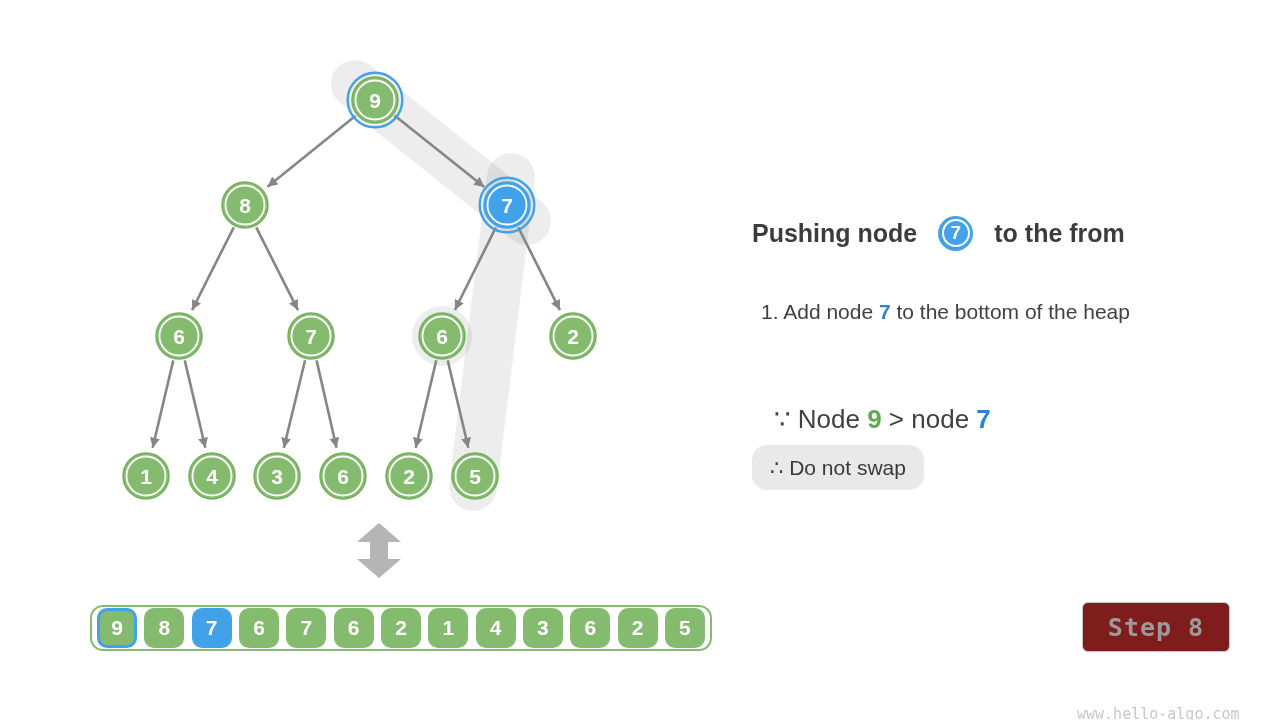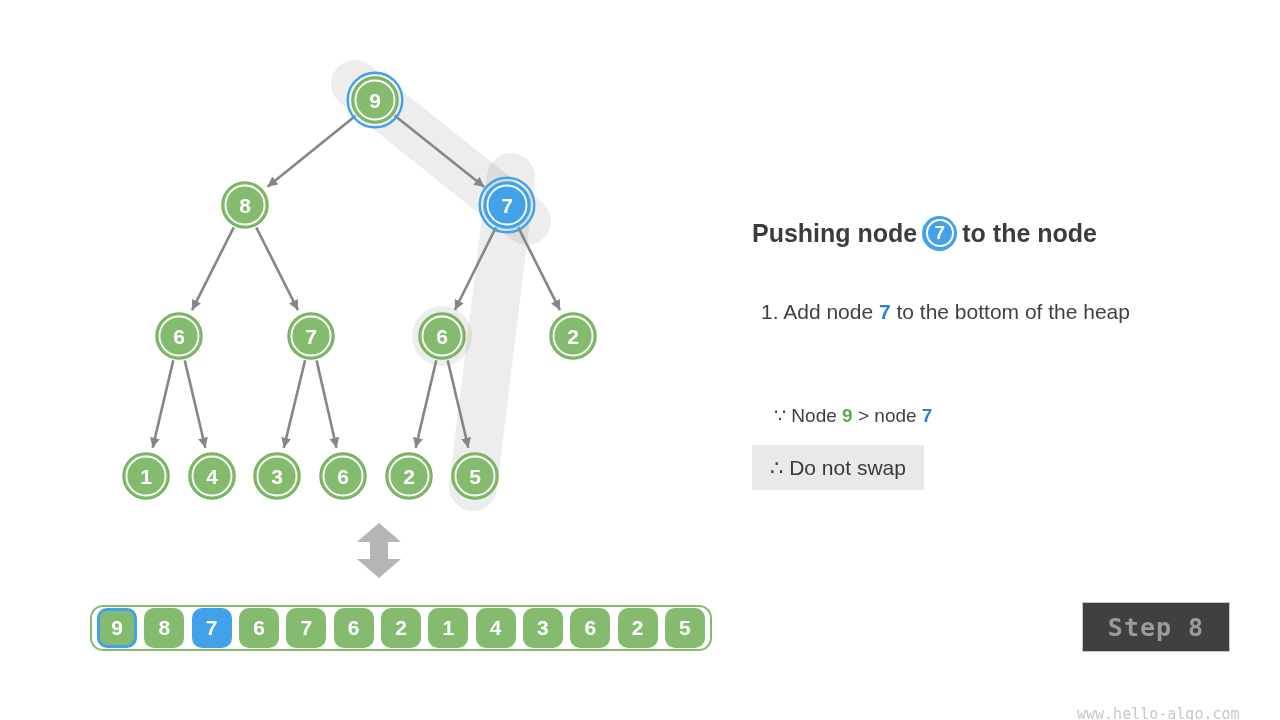--- a/index.html
+++ b/index.html
@@ -21,49 +21,49 @@
     width:40px; height:40px; border-radius:10px; background:#85BB6F;
     color:#ffffff; font-size:21px; font-weight:bold;
     display:flex; align-items:center; justify-content:center;
   }
   .cell.blue-fill { background:#41A2E9; }
   .cell.blue-border { border:3px solid #41A2E9; }
 
   
   .panel-title {
     position:absolute; left:752px; top:212px; height:42px;
-    display:flex; align-items:center; gap:5px;
+    display:flex; align-items:center; gap:21px;
     font-size:25px; font-weight:bold; color:#3C3C3C; white-space:nowrap;
   }
   .badge {
     width:35px; height:35px; border-radius:50%; background:#41A2E9;
     display:inline-flex; align-items:center; justify-content:center; flex:0 0 auto;
   }
   .badge-inner {
     width:28px; height:28px; border-radius:50%; border:2px solid #ffffff;
     display:flex; align-items:center; justify-content:center;
     color:#ffffff; font-size:19px; font-weight:bold;
   }
   .list-line {
     position:absolute; left:761px; font-size:21px; color:#414141; white-space:nowrap;
   }
   .because-line {
-    position:absolute; left:774px; top:404px; font-size:19px; color:#414141; white-space:nowrap;
+    position:absolute; left:774px; top:404px; font-size:26px; color:#414141; white-space:nowrap;
   }
   .therefore-box {
     position:absolute; left:752px; top:445px; height:45px;
-    background:#E9E9E9; border-radius:0; padding:0 18px;
+    background:#E9E9E9; border-radius:15px; padding:0 18px;
     display:flex; align-items:center;
     font-size:21px; color:#3A3A3A; white-space:nowrap;
   }
   .seg-b { font-weight:bold; }
 
   .step-button {
     position:absolute; left:1082px; top:602px; width:148px; height:50px;
-    border:1.5px solid #C6C6C6; border-radius:0; background:#404040;
+    border:1.5px solid #C6C6C6; border-radius:6px; background:#7f1d1d;
     display:flex; align-items:center; justify-content:center;
     font-family:"DejaVu Sans Mono", monospace; font-size:25px; font-weight:bold;
     color:#9B9B9B; letter-spacing:1px;
   }
   .watermark {
     position:absolute; left:1077px; top:673px;
     font-family:"DejaVu Sans Mono", monospace; font-size:15px; color:#C8C8C8;
     white-space:nowrap;
     margin-top:32px;
   }
@@ -181,21 +181,21 @@
       <div class="cell">6</div>
       <div class="cell">2</div>
       <div class="cell">5</div>
     </div>
 
   <div class="panel-title">
     <span>Pushing node</span>
     <span class="badge">
       <span class="badge-inner">7</span>
     </span>
-    <span>to the node</span>
+    <span>to the from</span>
   </div>
 
   <div class="list-line" id="line-step1" style="top:300px"><span>1. Add node </span><span class="seg-b" style="color: rgb(44, 130, 216);">7</span><span> to the bottom of the heap</span></div>
   <div class="because-line" id="line-because"><span>∵ Node </span><span class="seg-b" style="color: rgb(95, 169, 82);">9</span><span> &gt; node </span><span class="seg-b" style="color: rgb(44, 130, 216);">7</span></div>
   <div class="therefore-box">∴ Do not swap</div>
 
   <div class="step-button">Step 8</div>
   <div class="watermark">www.hello-algo.com</div>
 
 </div>

